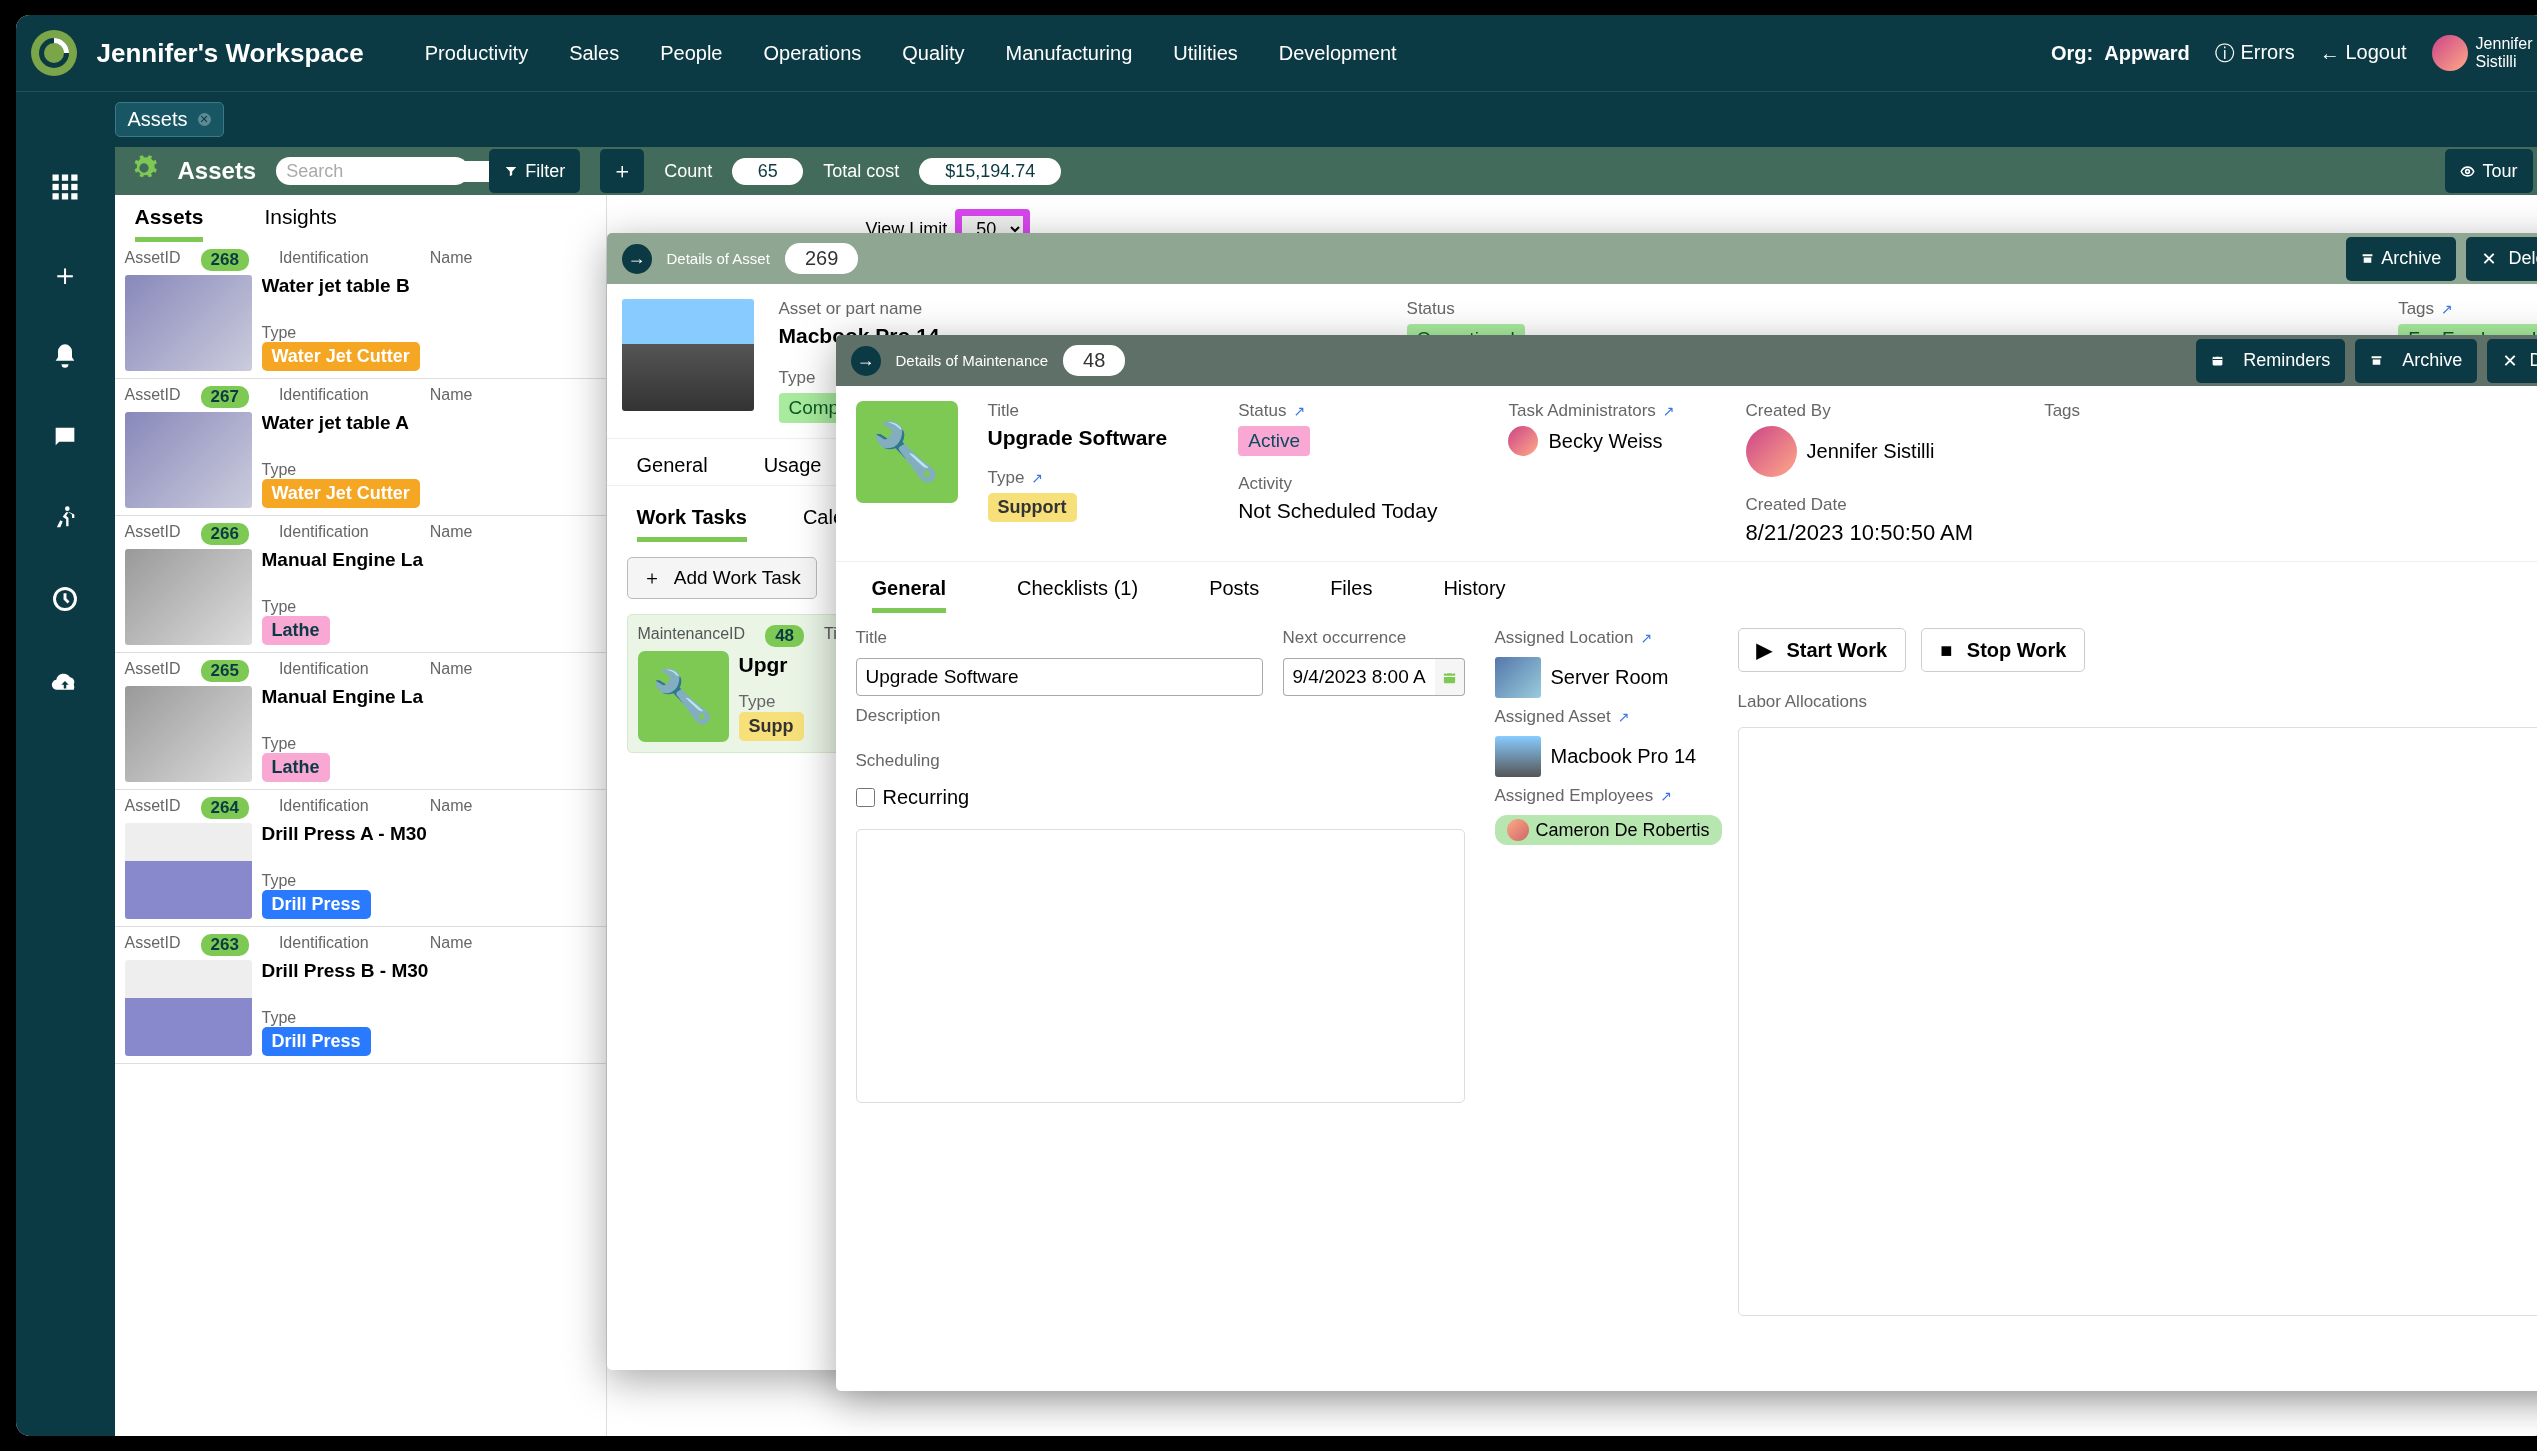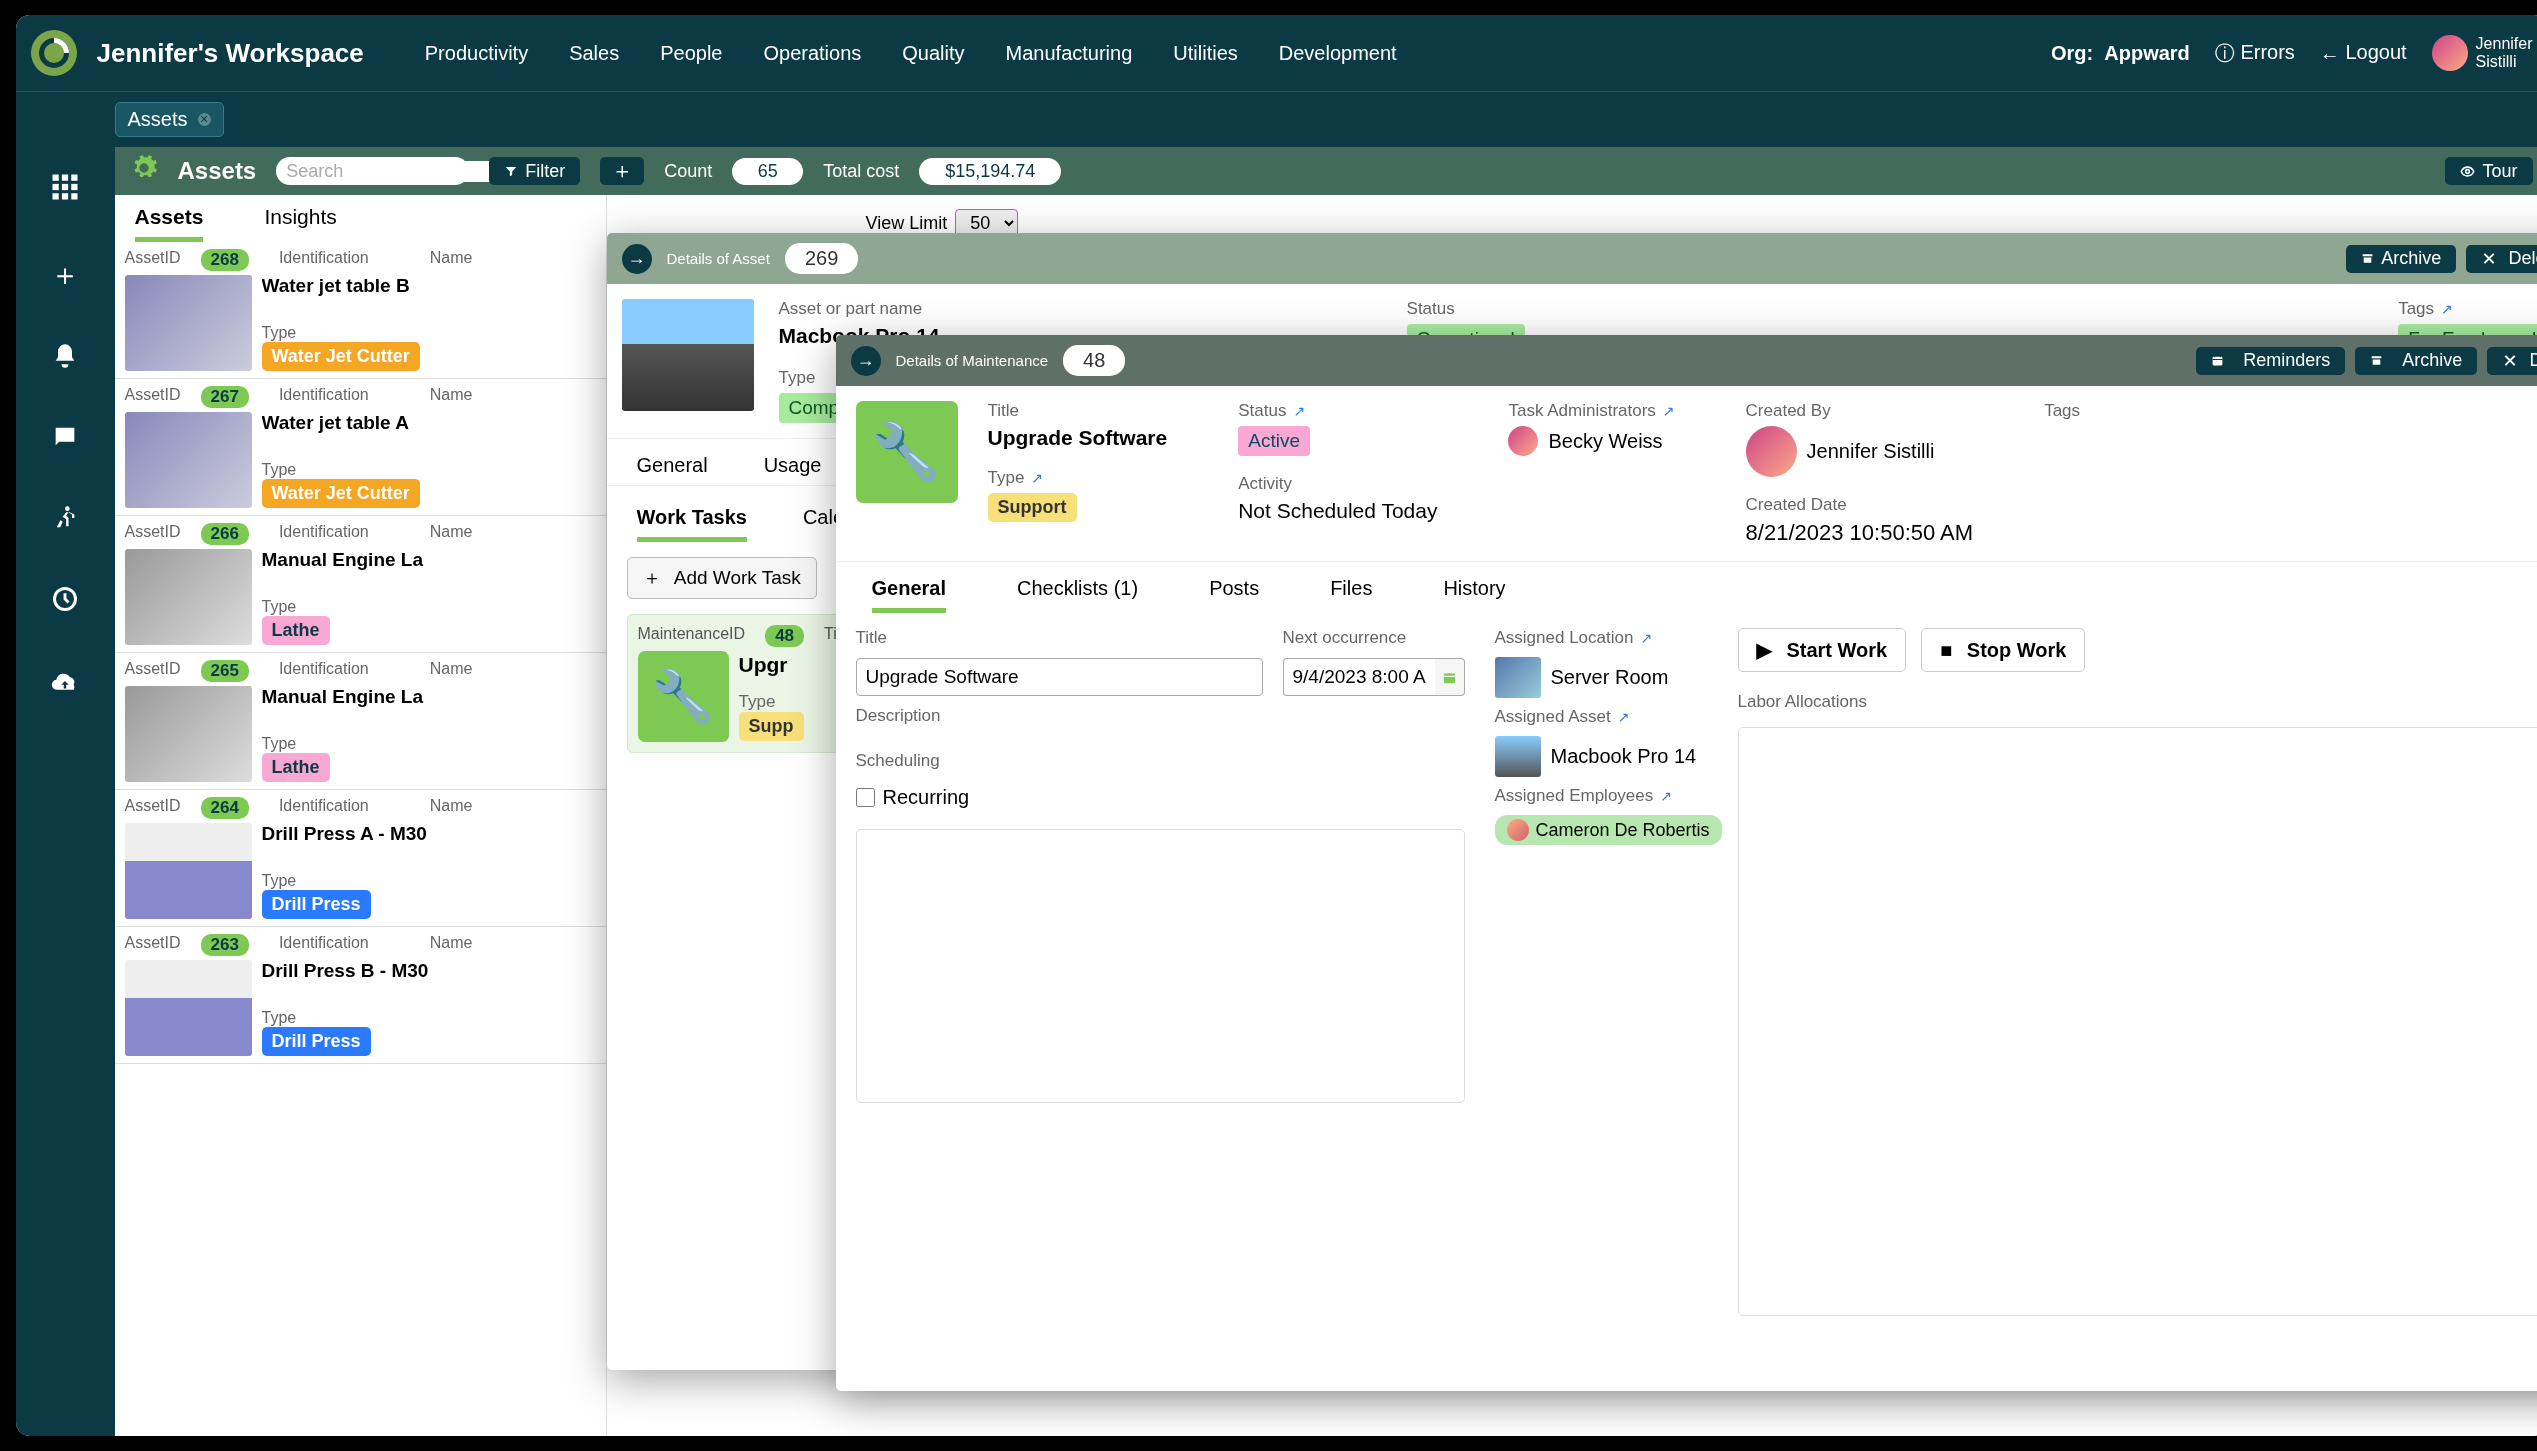--- a/index.html
+++ b/index.html
@@ -22,31 +22,31 @@
 .sidebar{width:99px;background:#0c3a44;display:flex;flex-direction:column;align-items:center;gap:46px;padding-top:25px}
 .sidebar .sic{color:#fff;font-size:30px;cursor:pointer}
 .main{flex:1;position:relative;background:#fff}
 .toolbar{height:48px;background:#426b5c;display:flex;align-items:center;padding:0 15px;gap:20px;color:#fff}
 .gear{color:#7dc954;font-size:26px}
 .tb-title{font-size:24px;font-weight:bold}
 .searchbox{background:#fff;border-radius:20px;height:28px;width:193px;display:flex;align-items:center;padding:0 10px}
 .searchbox input{border:none;outline:none;flex:1;font-size:18px;color:#4d7c0f}
 .searchbox input::placeholder{color:#aaa}
 .searchic{color:#7dc954;font-size:20px}
-.btn-dark{background:#0c3a44;color:#fff;border:none;border-radius:5px;height:28px;padding:0 15px;font-size:18px;display:flex;align-items:center;gap:7px;cursor:pointer}
+.btn-dark{background:#0c3a44;color:#fff;border:none;border-radius:5px;height:44px;padding:0 15px;font-size:18px;display:flex;align-items:center;gap:7px;cursor:pointer}
 .pill{background:#fff;color:#0c3a44;border-radius:15px;padding:3px 15px;font-size:18px;display:inline-block;min-width:71px;text-align:center}
 .tb-label{font-size:18px}
 .tour{margin-left:auto}
 .content{display:flex;height:calc(100% - 48px);position:relative}
 .leftcol{width:492px;border-right:0.5px solid #ddd;display:flex;flex-direction:column}
 .tabs1{display:flex;padding:10px 20px 0;gap:61px;font-size:21px}
 .tabs1 span{padding-bottom:8px}
 .tabs1 .active{font-weight:bold;border-bottom:5px solid #7dc954}
 .viewlimit{position:absolute;left:751px;top:14px;font-size:18px;display:flex;align-items:center;gap:8px}
-.viewlimit select{font-size:18px;padding:2px 10px;border-radius:4px;border:1px solid #d946ef}
+.viewlimit select{font-size:18px;padding:2px 10px;border-radius:4px;border:7px solid #d946ef}
 .assetlist{flex:1;overflow:hidden}
 .asset-row{border-bottom:1px solid #ddd;padding:7px 10px;display:flex;gap:10px}
 .asset-meta{display:flex;gap:20px;font-size:16px;color:#444;width:100%}
 .asset-meta .lbl{color:#666}
 .idpill{background:#7dc954;color:#0c3a44;border-radius:10px;padding:1px 10px;font-weight:bold;font-size:17px}
 .asset-body{display:flex;gap:10px;margin-top:4px}
 .thumb{width:127px;height:96px;background:linear-gradient(135deg,#88b,#ccd);border-radius:3px;flex-shrink:0}
 .thumb.metal{background:linear-gradient(135deg,#999,#ddd)}
 .thumb.drill{background:linear-gradient(180deg,#eee 40%,#88c 40%)}
 .asset-info{flex:1;display:flex;flex-direction:column;gap:4px}

